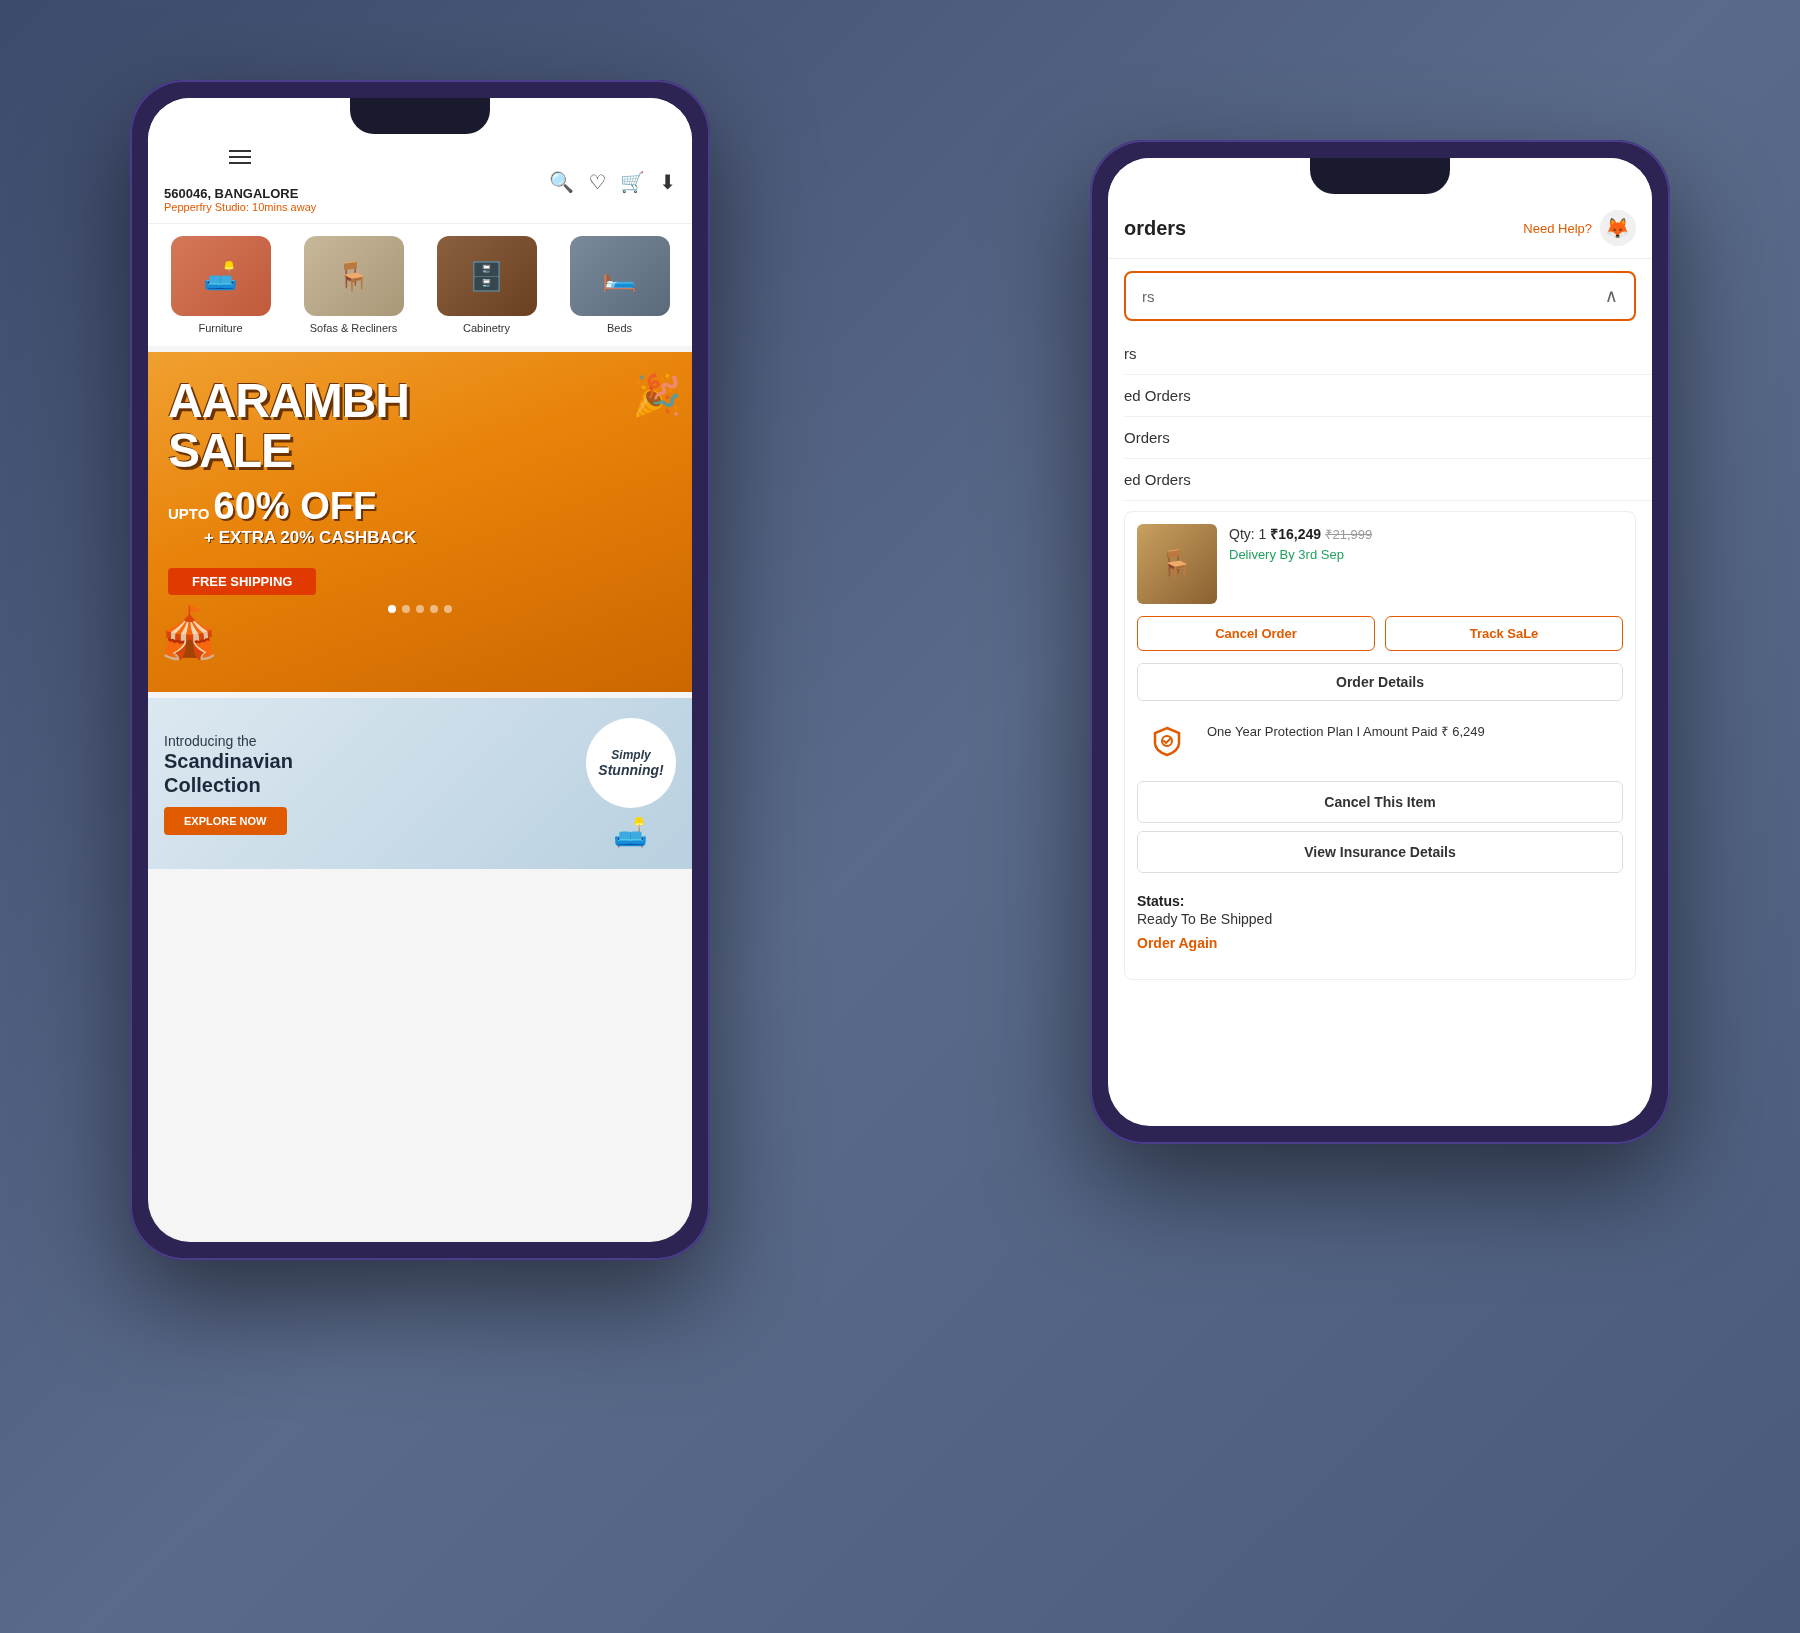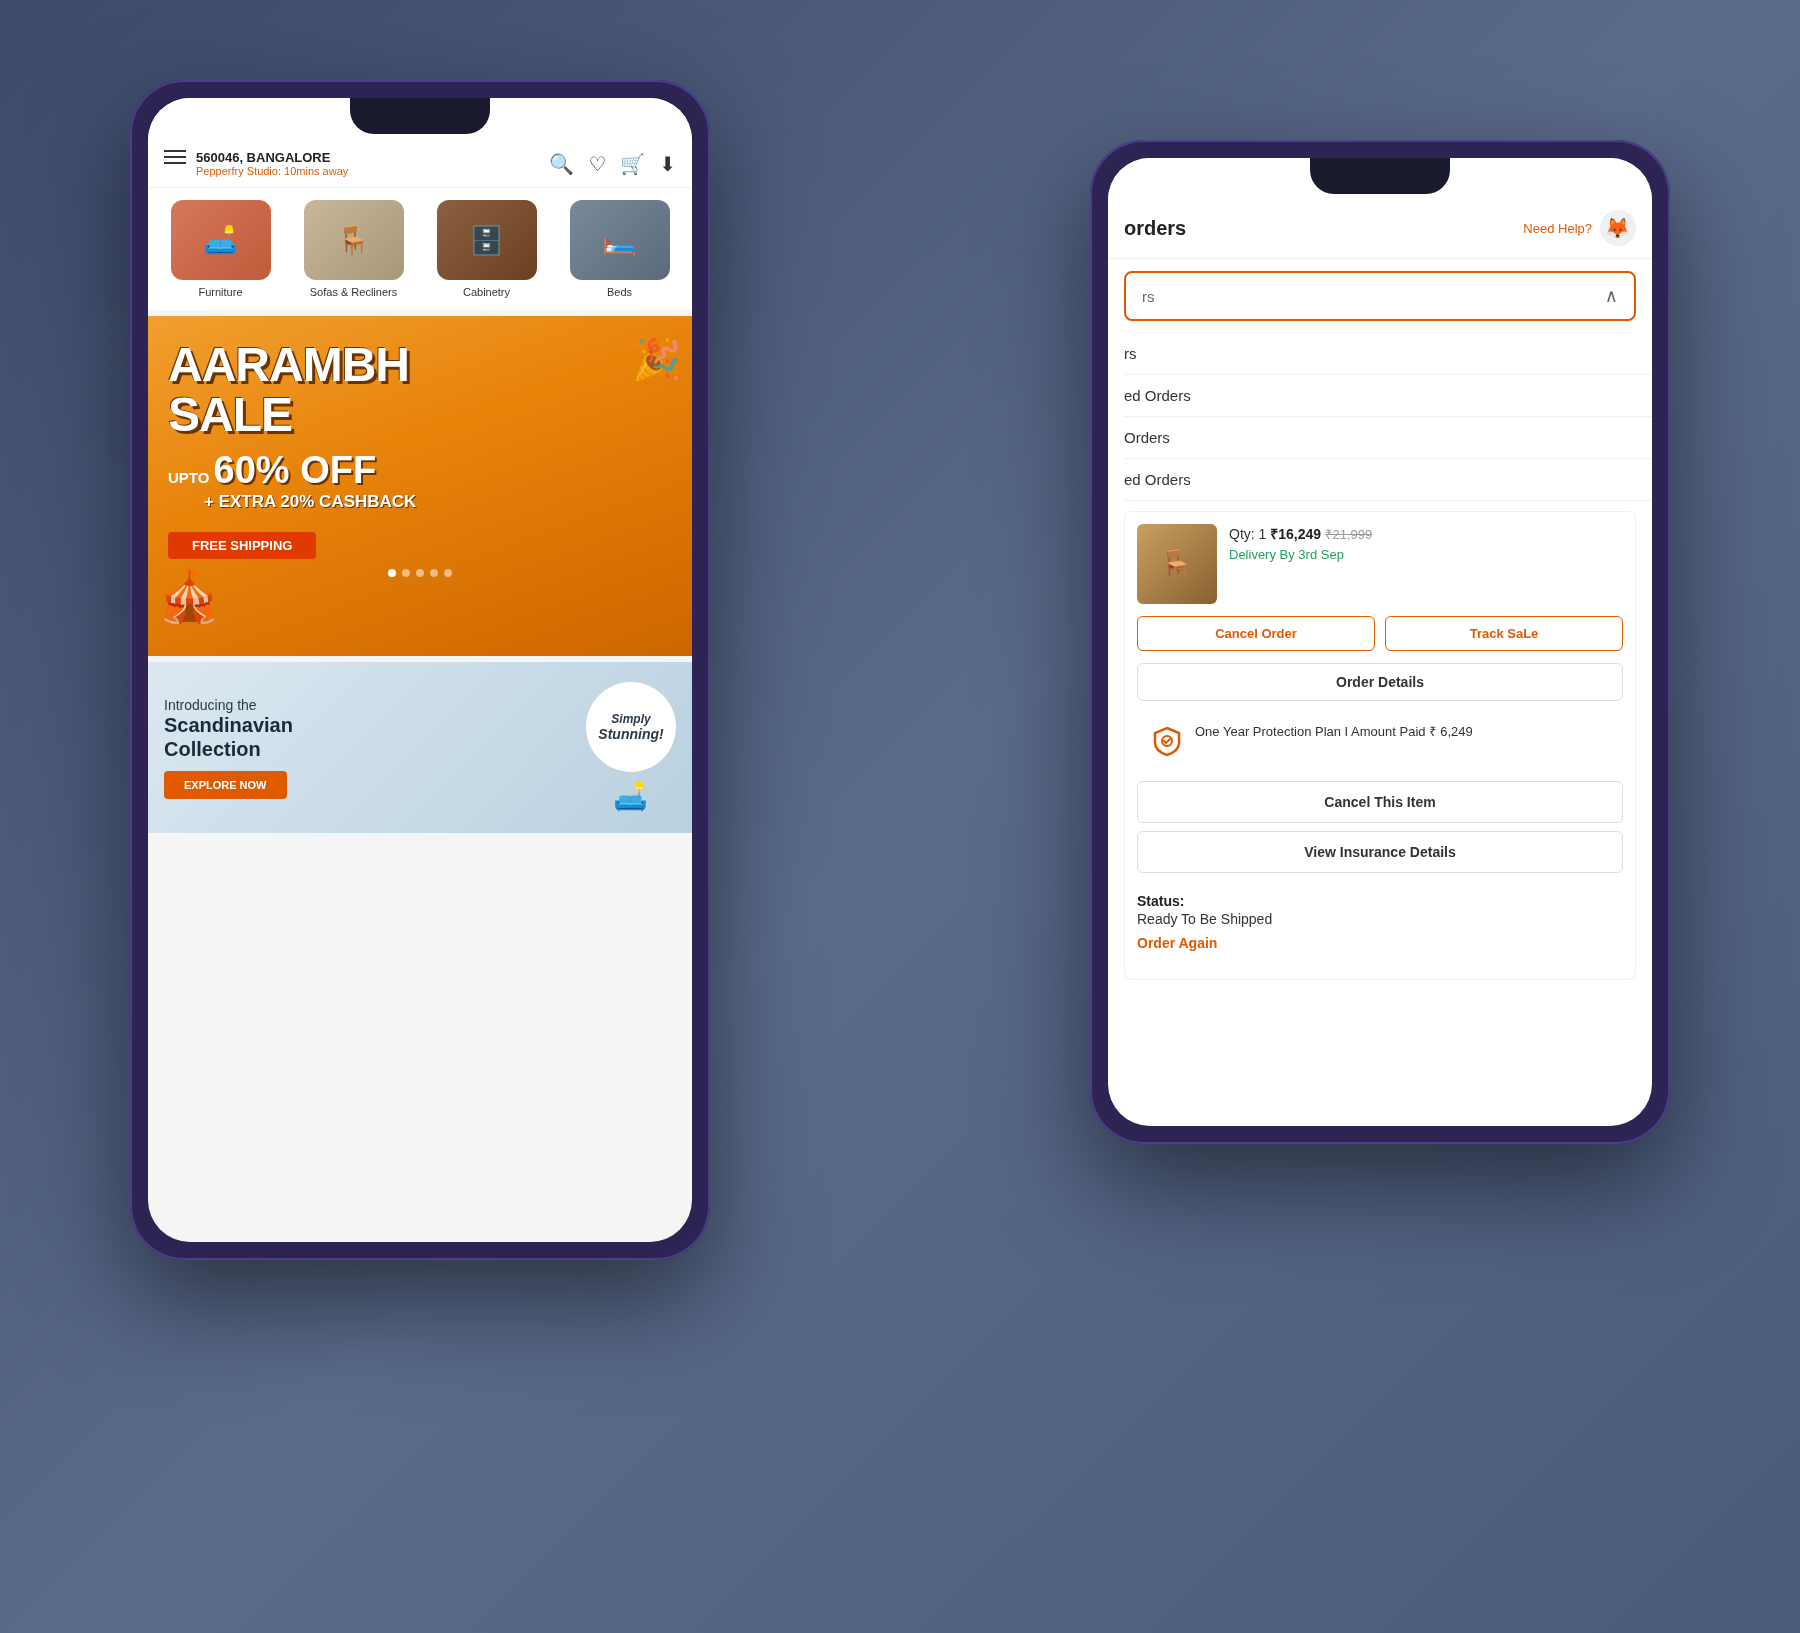--- a/index.html
+++ b/index.html
@@ -85,22 +85,23 @@
       background: white;
       padding: 52px 16px 10px;
       display: flex;
       align-items: center;
       justify-content: space-between;
       border-bottom: 1px solid #eee;
     }
 
     .left-header-left {
       display: flex;
-      align-items: flex-start;
-      gap: 10px;
+      align-items: center;
+      gap: 22px;
+      flex-direction: column;
     }
 
     .hamburger-icon {
       display: flex;
       flex-direction: column;
       gap: 4px;
       cursor: pointer;
     }
 
     .hamburger-icon span {
@@ -452,21 +453,21 @@
       cursor: pointer;
       text-align: center;
     }
 
     
     .protection-plan {
       margin: 0 12px 10px;
       padding: 12px;
       display: flex;
       align-items: flex-start;
-      gap: 10px;
+      gap: 22px;
     }
 
     .shield-icon-wrap {
       width: 36px;
       height: 36px;
       flex-shrink: 0;
       display: flex;
       align-items: center;
       justify-content: center;
     }

